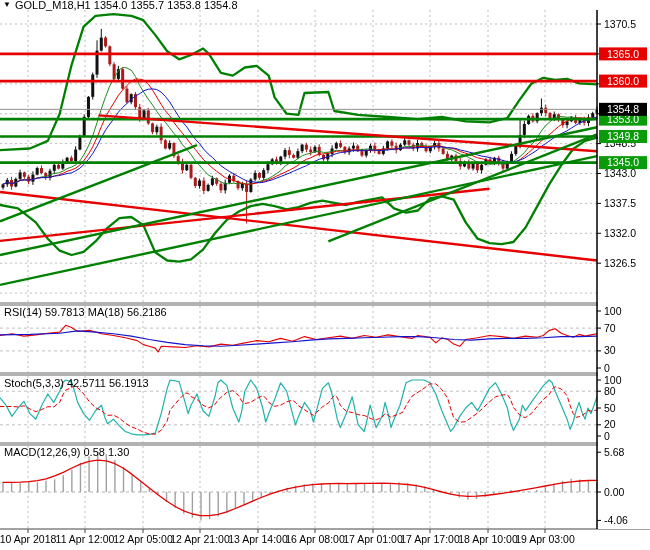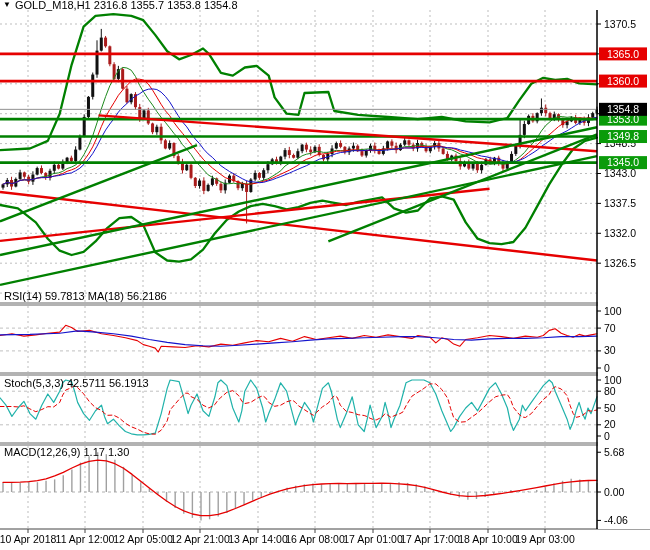--- a/index.html
+++ b/index.html
@@ -543,18 +543,18 @@
         <text x="315" y="543" font-size="10.5" fill="#000" text-anchor="middle" font-family="&quot;Liberation Sans&quot;,sans-serif" font-weight="normal">16 Apr 08:00</text>
         <text x="373" y="543" font-size="10.5" fill="#000" text-anchor="middle" font-family="&quot;Liberation Sans&quot;,sans-serif" font-weight="normal">17 Apr 01:00</text>
         <text x="430" y="543" font-size="10.5" fill="#000" text-anchor="middle" font-family="&quot;Liberation Sans&quot;,sans-serif" font-weight="normal">17 Apr 17:00</text>
         <text x="488" y="543" font-size="10.5" fill="#000" text-anchor="middle" font-family="&quot;Liberation Sans&quot;,sans-serif" font-weight="normal">18 Apr 10:00</text>
         <text x="545" y="543" font-size="10.5" fill="#000" text-anchor="middle" font-family="&quot;Liberation Sans&quot;,sans-serif" font-weight="normal">19 Apr 03:00</text>
       </g>
     </svg>
 
   <div class="overlay-label" id="title-bar">
     <span id="dd-icon">▼</span>
-    <span>GOLD_M18,H1  2316.8 1355.7 1353.8 1354.8</span>
+    <span>GOLD_M18,H1  1354.0 1355.7 1353.8 1354.8</span>
   </div>
-  <div class="overlay-label" style="top:290px;left:4px">RSI(14) 59.7813  MA(18) 56.2186</div>
+  <div class="overlay-label" style="top:306px;left:4px">RSI(14) 59.7813  MA(18) 56.2186</div>
   <div class="overlay-label" style="top:377px;left:4px">Stoch(5,3,3) 42.5711 56.1913</div>
-  <div class="overlay-label" style="top:446px;left:4px">MACD(12,26,9) 1.17 1.30</div>
+  <div class="overlay-label" style="top:446px;left:4px">MACD(12,26,9) 0.58 1.30</div>
 </div>
 
 </body></html>

